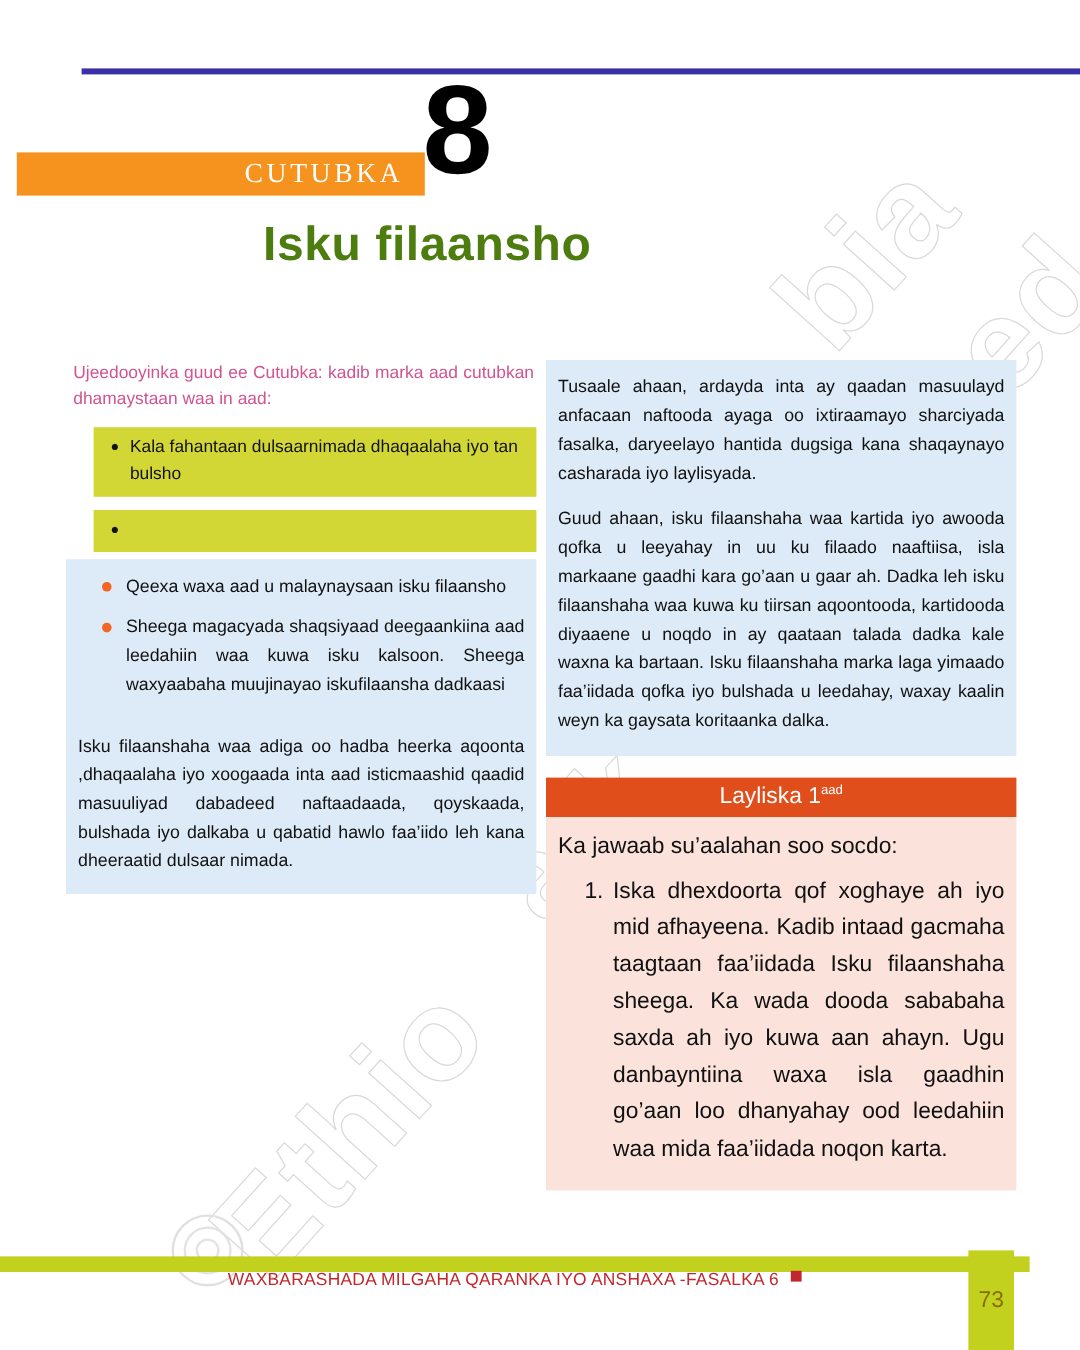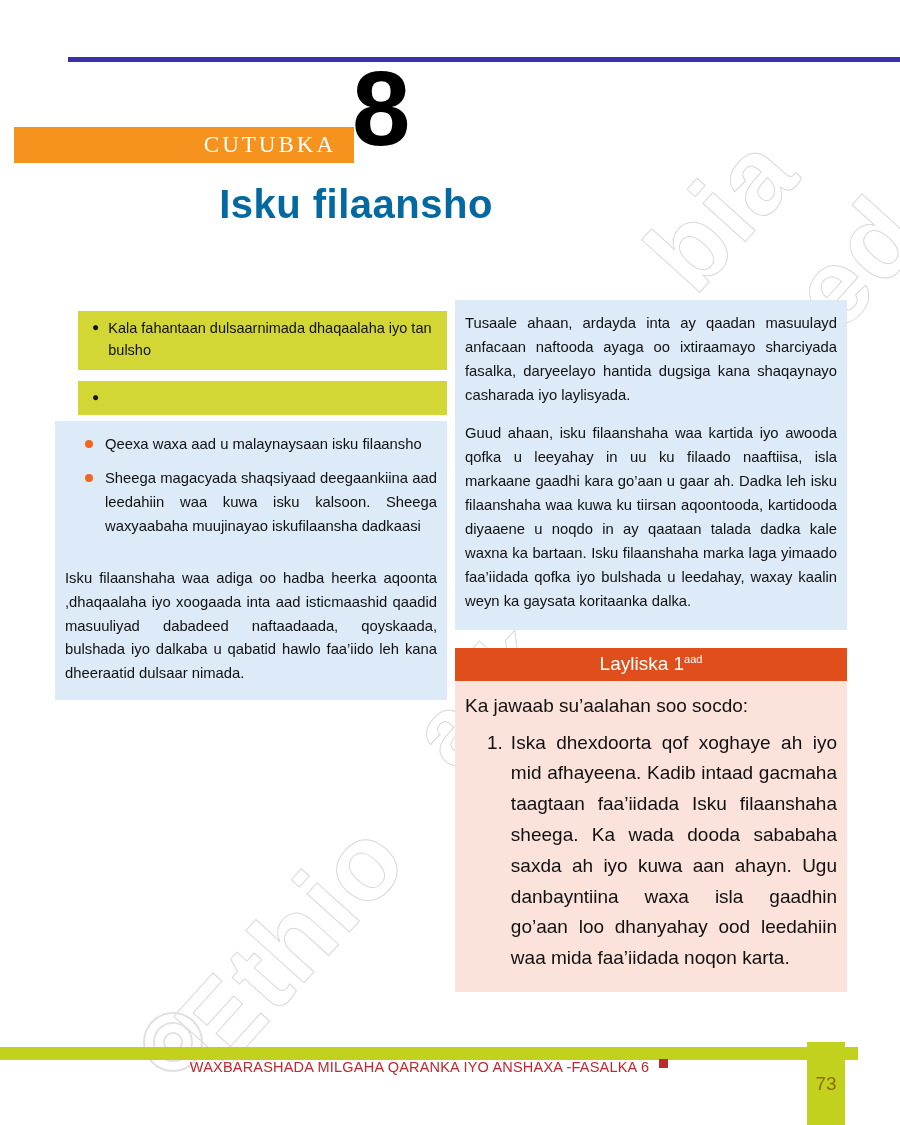--- a/index.html
+++ b/index.html
@@ -86,21 +86,21 @@
     color: #000000;
     line-height: 1;
     z-index: 3;
   }
 
   #page-title {
     position: absolute;
     top: 182px; left: 0; width: 712px;
     text-align: center;
     font-size: 40px;
-    color: #0369a1;
+    color: #4d7c0f;
     letter-spacing: 0.5px;
     z-index: 2;
   }
 
   
   #content {
     position: absolute;
     top: 300px; left: 0;
     width: 900px;
     z-index: 2;
@@ -269,20 +269,21 @@
 </div>
 
 <div id="chapter-number">8</div>
 
 <h1 id="page-title">Isku filaansho</h1>
 
 <div id="content">
 
   <div class="col" id="col-left">
 
+    <div id="objectives-intro">Ujeedooyinka guud ee Cutubka: kadib marka aad cutubkan dhamaystaan waa in aad:</div>
 
     <div class="yellow-box">
       <span class="bullet">●</span>
       <span>Kala fahantaan dulsaarnimada dhaqaalaha iyo tan bulsho</span>
     </div>
 
     <div class="yellow-box">
       <span class="bullet">●</span>
     </div>
 

